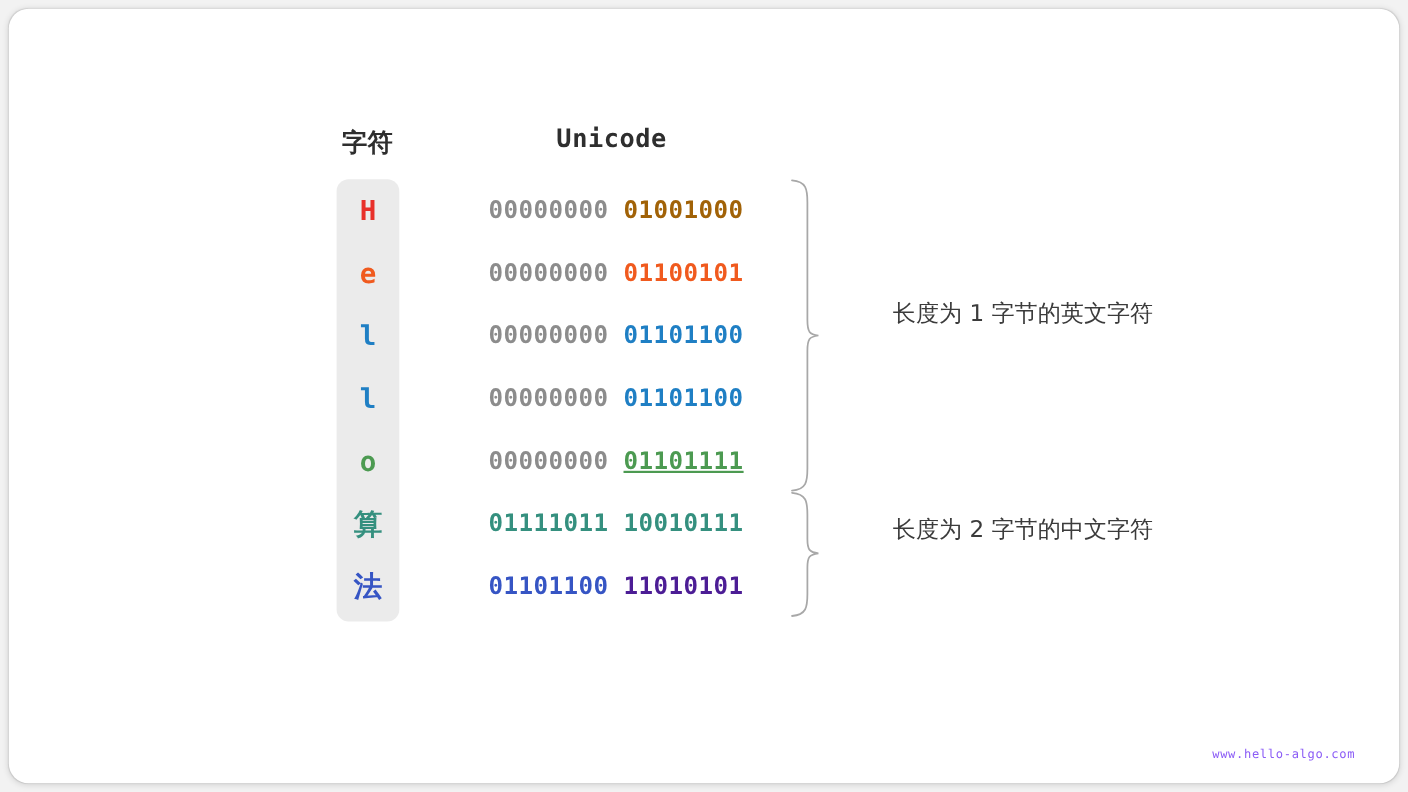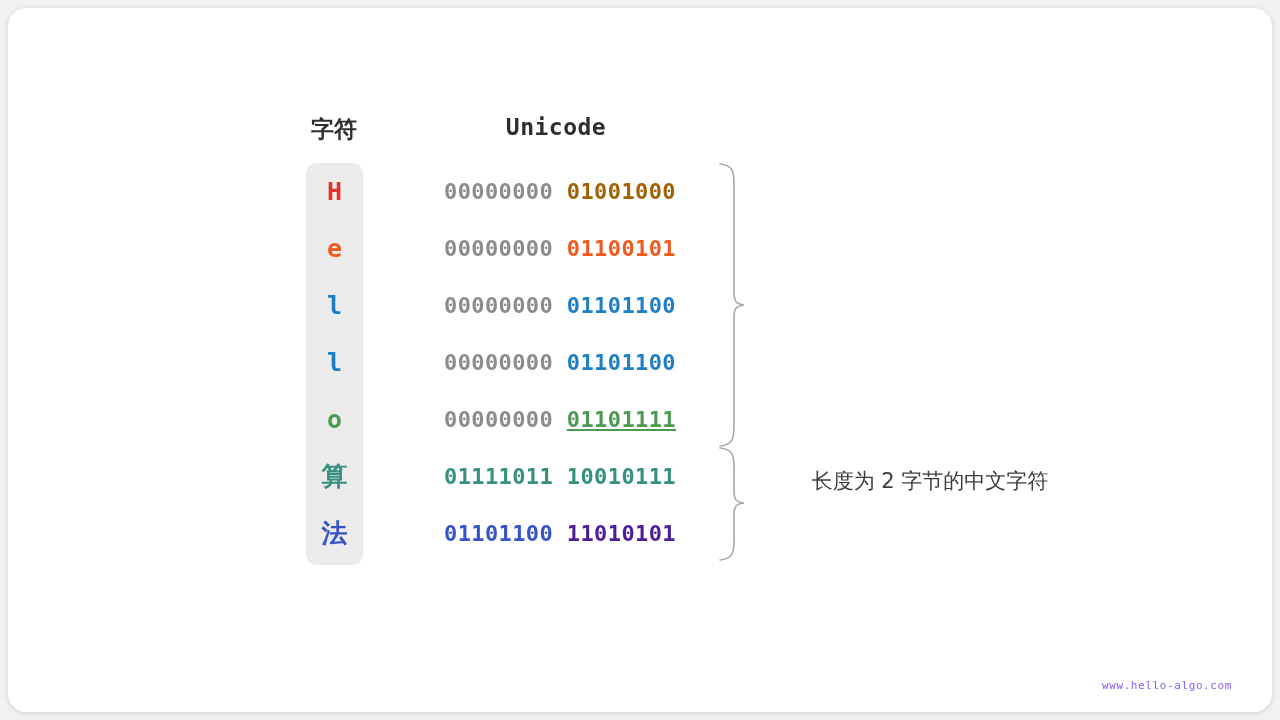--- a/index.html
+++ b/index.html
@@ -181,20 +181,21 @@
     <path d="M 4 4 C 17 5, 18 12, 18 24 L 18 131 C 18 142, 20 144, 28 145
              C 20 146, 18 148, 18 159 L 18 266 C 18 278, 17 285, 4 286" fill="none" stroke="#a8a8a8" stroke-width="1.6" stroke-linecap="round"></path>
   </svg>
 
   <svg class="brace" id="brace-2" width="30" height="120" viewBox="0 0 30 120">
     <path d="M 4 4 C 17 5, 18 12, 18 24 L 18 46 C 18 56, 20 58, 28 59
              C 20 60, 18 62, 18 72 L 18 96 C 18 108, 17 115, 4 116" fill="none" stroke="#a8a8a8" stroke-width="1.6" stroke-linecap="round"></path>
   </svg>
 
   <div class="annotation" id="annot-1">
+    <div class="annot-main">长度为 1 字节的英文字符</div>
   </div>
 
   <div class="annotation" id="annot-2">
     <div class="annot-main">长度为 2 字节的中文字符</div>
   </div>
 
   <div id="watermark">www.hello-algo.com</div>
 </div>
 
 </body></html>

